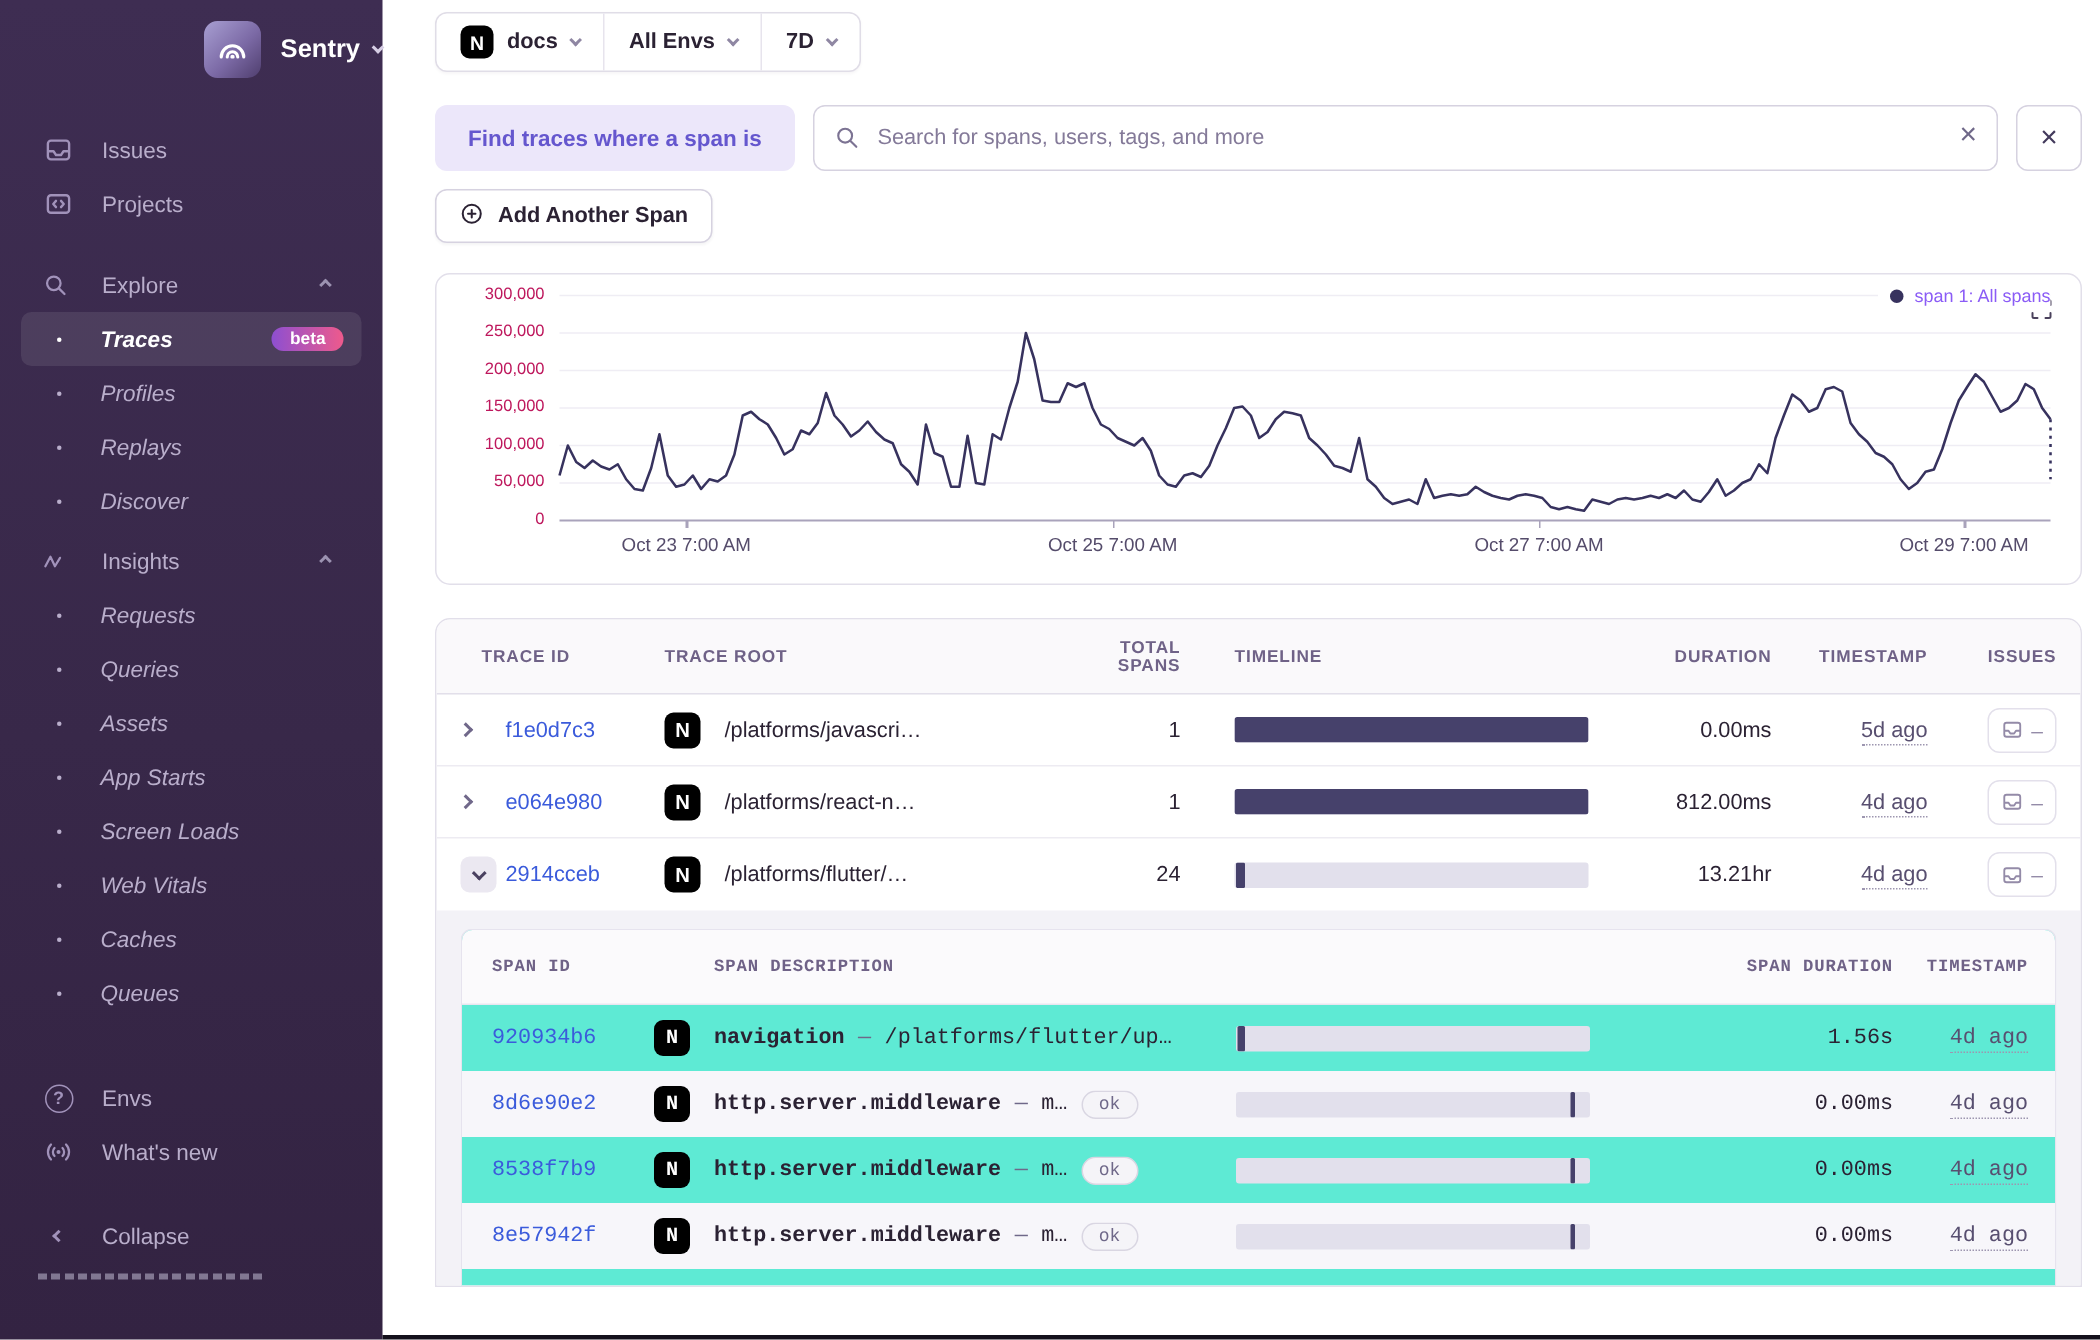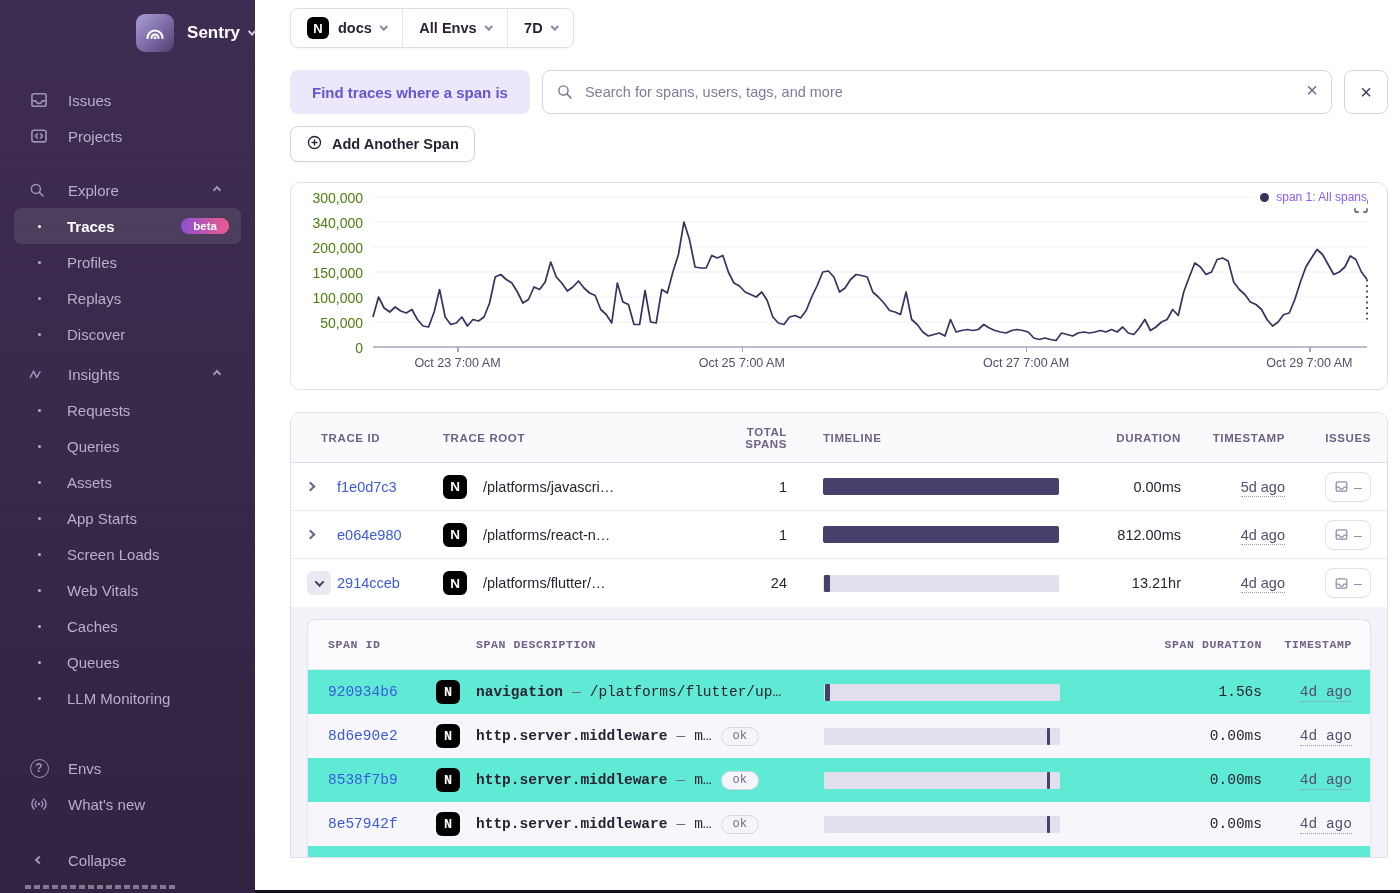--- a/index.html
+++ b/index.html
@@ -28,21 +28,21 @@
   .nav-li .s-icon{width:22px;display:flex;justify-content:center;color:#a192ba;}
   .nav-li .lbl{margin-left:18px;}
   .section-h{display:flex;align-items:center;height:36px;padding:0 35px 0 28px;cursor:pointer;}
   .section-h .s-icon{width:18px;display:flex;justify-content:center;color:#a192ba;}
   .section-h .lbl{margin-left:22px;}
   .section-h .chev{margin-left:auto;width:6px;height:6px;color:#9c93b1;}
   .sec-explore{margin-top:18px;}
   .sec-insights{margin-top:4px;}
   .sub{display:flex;align-items:center;height:36px;margin:0 14px;padding-left:24px;border-radius:7px;cursor:pointer;}
   .sub .bullet{width:3px;height:3px;border-radius:50%;background:currentColor;}
-  .sub .lbl{margin-left:26px;}
+  .sub .lbl{margin-left:26px;font-style:italic;}
   .sub.selected{background:rgba(255,255,255,0.09);color:#fff;font-weight:600;}
   .beta-badge{margin-left:auto;margin-right:12px;padding:2px 12px;border-radius:999px;
     background:linear-gradient(90deg,#8d4fd1,#ee5a8c);color:#fff;font-size:11.5px;font-weight:700;}
   .side-footer{margin-top:34px;}
   .collapse-row{margin-top:20px;}
   .collapse-row .chev{width:6px;height:6px;}
   .clip-sliver{height:4px;width:150px;margin:7px 0 0 25px;opacity:.85;
     background:repeating-linear-gradient(90deg,#8f86a0 0 6px,transparent 6px 9px);}
   .circle-q{width:19px;height:19px;border:1.7px solid #a192ba;border-radius:50%;
     display:flex;align-items:center;justify-content:center;font-size:12px;font-weight:700;color:#a192ba;}
@@ -75,21 +75,21 @@
   .add-span{display:inline-flex;align-items:center;gap:9px;height:36px;padding:0 15px;margin-bottom:20px;
     border:1px solid #d6d2e0;border-radius:8px;background:#fff;font-size:14.5px;font-weight:700;color:#2b2233;
     box-shadow:0 1px 2px rgba(43,34,51,.05);cursor:pointer;}
 
   
   .chart-panel{border:1px solid #e2dfea;border-radius:10px;padding:14px 20px 8px;margin-bottom:22px;position:relative;}
   .chart-title{font-size:16px;font-weight:700;color:#231a36;margin-bottom:14px;}
   .fullscreen-btn{position:absolute;top:15px;right:18px;color:#4a415c;cursor:pointer;}
   .chart-body{display:flex;position:relative;}
   .ylabels{width:62px;position:relative;height:150px;flex:0 0 auto;}
-  .ytick{position:absolute;right:10px;font-size:14px;color:#4d7c0f;white-space:nowrap;}
+  .ytick{position:absolute;right:10px;font-size:11px;color:#be185d;white-space:nowrap;}
   .plot{position:relative;flex:1;height:150px;}
   .plot svg{position:absolute;inset:0;width:100%;height:100%;overflow:visible;}
   .gl{stroke:#efedf4;stroke-width:1;}
   .axis-line{stroke:#a9a3bb;stroke-width:1.4;}
   .series{stroke:#37325e;stroke-width:1.7;fill:none;stroke-linejoin:round;}
   .dashed-tail{stroke:#37325e;stroke-width:1.7;stroke-dasharray:2 3.5;}
   .xtick-mark{position:absolute;top:150px;width:1.4px;height:5px;background:#a9a3bb;}
   .xlabels{position:relative;height:34px;margin-left:62px;}
   .xtick-label{position:absolute;top:9px;transform:translateX(-50%);font-size:12.5px;color:#554c6b;white-space:nowrap;}
   .legend{position:absolute;top:-7px;right:0;display:flex;align-items:center;gap:7px;
@@ -234,24 +234,20 @@
           <span class="lbl">Web Vitals</span>
         </div>
       <div class="sub">
           <span class="bullet"></span>
           <span class="lbl">Caches</span>
         </div>
       <div class="sub">
           <span class="bullet"></span>
           <span class="lbl">Queues</span>
         </div>
-      <div class="sub">
-          <span class="bullet"></span>
-          <span class="lbl">LLM Monitoring</span>
-        </div>
     </div>
 
     <div class="side-footer">
       <div class="nav-li">
         <span class="s-icon">
             <span class="circle-q">?</span>
           </span>
         <span class="lbl">Envs</span>
       </div>
       <div class="nav-li">
@@ -326,21 +322,21 @@
   
   <section class="chart-panel">
     <span class="fullscreen-btn">
       <svg width="16" height="16" viewBox="0 0 24 24" fill="none" stroke="currentColor" stroke-width="2" stroke-linecap="round" stroke-linejoin="round">
         <path d="M3 8V4.5A1.5 1.5 0 0 1 4.5 3H8M16 3h3.5A1.5 1.5 0 0 1 21 4.5V8M21 16v3.5a1.5 1.5 0 0 1-1.5 1.5H16M8 21H4.5A1.5 1.5 0 0 1 3 19.5V16"></path>
       </svg>
     </span>
     <div class="chart-body">
       <div class="ylabels">
         <span class="ytick" style="top: -7px;">300,000</span>
-        <span class="ytick" style="top: 18px;">340,000</span>
+        <span class="ytick" style="top: 18px;">250,000</span>
         <span class="ytick" style="top: 43px;">200,000</span>
         <span class="ytick" style="top: 68px;">150,000</span>
         <span class="ytick" style="top: 93px;">100,000</span>
         <span class="ytick" style="top: 118px;">50,000</span>
         <span class="ytick" style="top: 143px;">0</span>
       </div>
       <div class="plot">
         <svg viewBox="0 0 1000 150" preserveAspectRatio="none">
           <line class="gl" x1="0" y1="0" x2="1000" y2="0" vector-effect="non-scaling-stroke"></line>
           <line class="gl" x1="0" y1="25" x2="1000" y2="25" vector-effect="non-scaling-stroke"></line>

